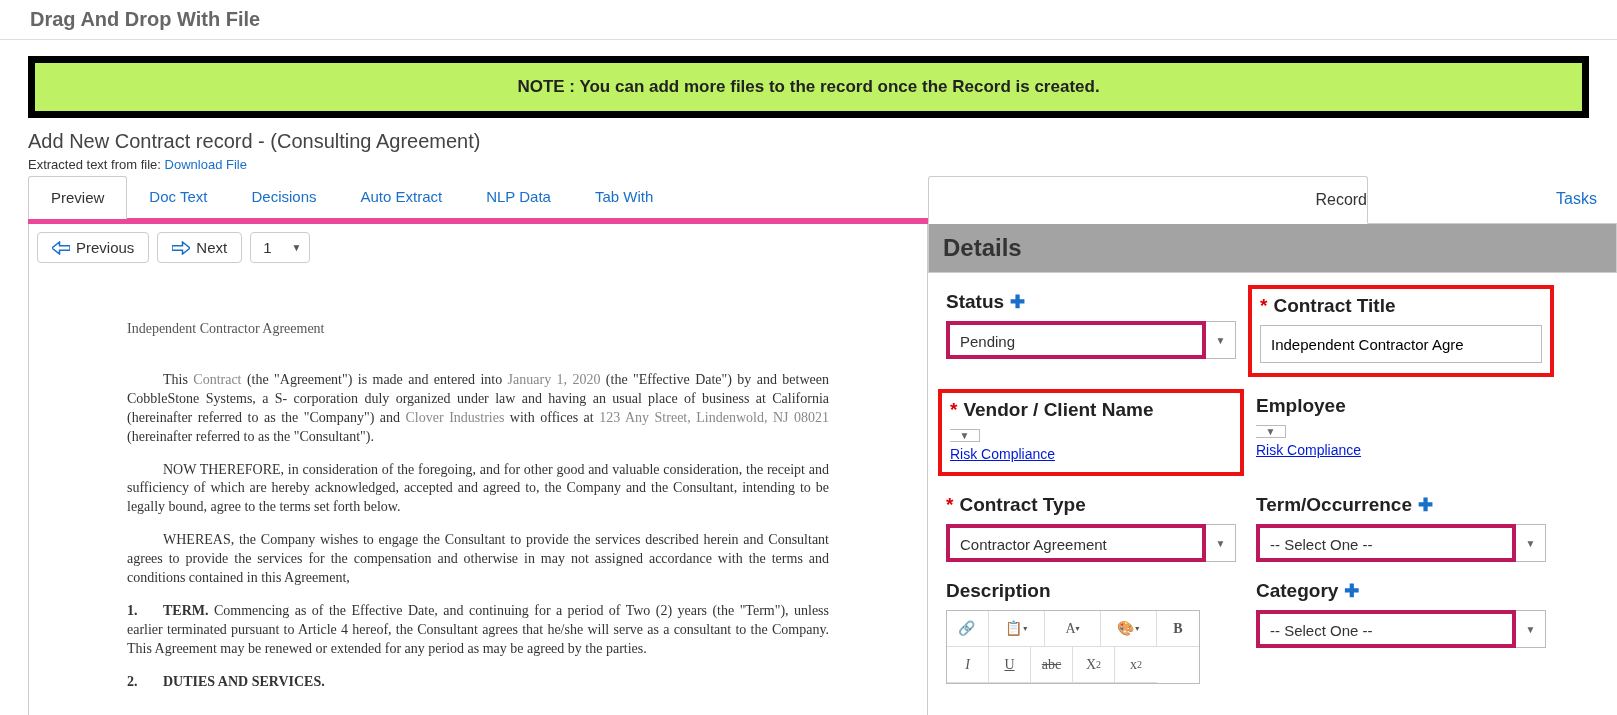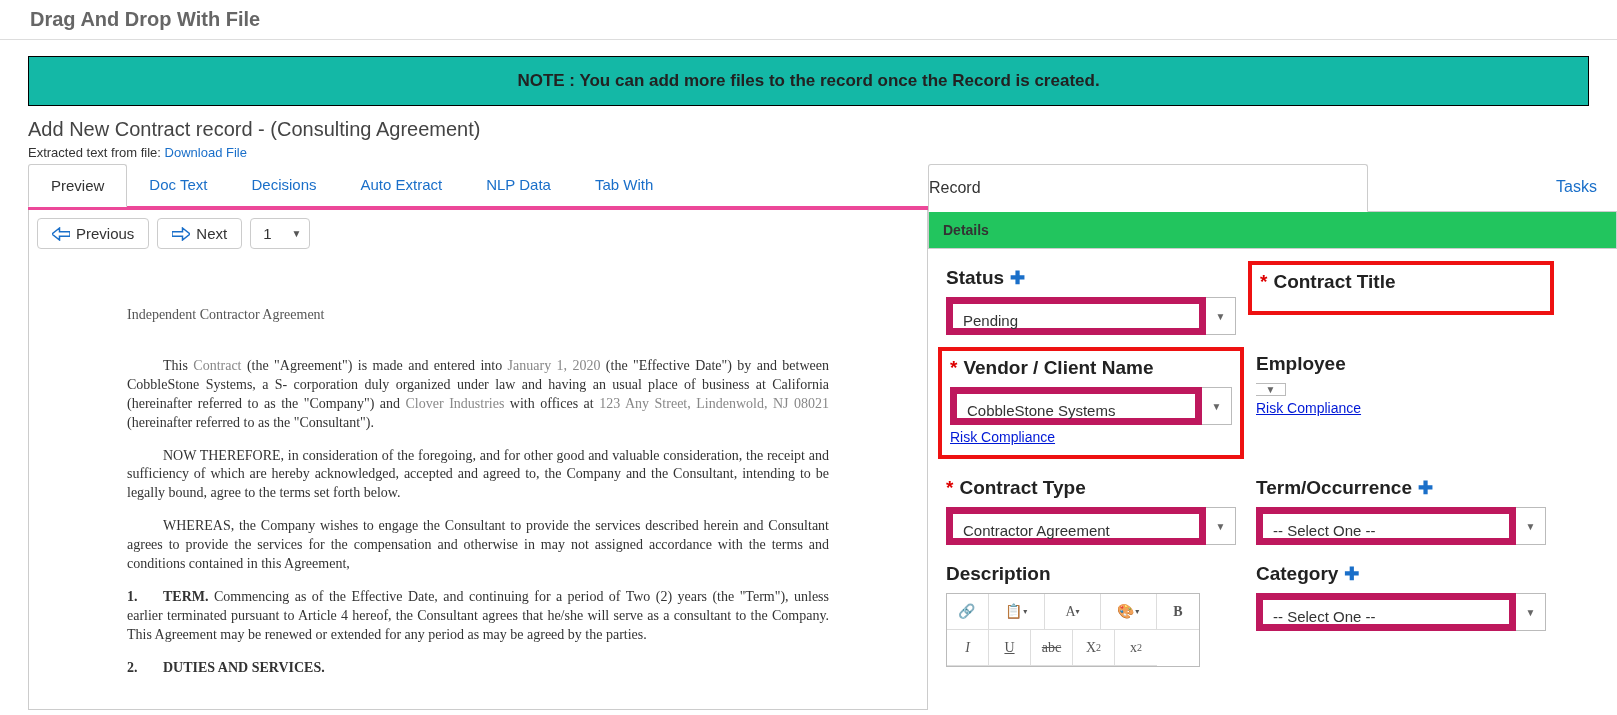--- a/index.html
+++ b/index.html
@@ -1,30 +1,30 @@
 <!DOCTYPE html>
 <html><head>
 <meta charset="utf-8">
 <style>
 * { box-sizing: border-box; margin: 0; padding: 0; }
 body { font-family: Arial, Helvetica, sans-serif; font-size: 14px; color: #333; background: #fff; width: 1617px; }
 
 .page-title-bar { padding: 8px 30px; font-size: 20px; font-weight: bold; color: #666; border-bottom: 1px solid #ddd; }
 
-.note-banner { background: #14b8a6; border: 1px solid #000000; text-align: center; padding: 14px; margin: 16px 28px 12px 28px; font-size: 17px; font-weight: bold; color: #222; }
+.note-banner { background: #bef264; border: 7px solid #000000; text-align: center; padding: 14px; margin: 16px 28px 12px 28px; font-size: 17px; font-weight: bold; color: #222; }
 
 .page-subtitle { font-size: 20px; color: #444; padding: 0 28px 4px 28px; }
 .extracted-row { font-size: 13px; color: #333; padding: 0 28px 4px 28px; }
 .extracted-row a { color: #1a6fc9; text-decoration: none; }
 
 .main-wrap { display: flex; padding: 0 0 0 28px; }
 .left-col { width: 900px; }
 .right-col { flex: 1; }
 
-.left-tabs { display: flex; border-bottom: 4px solid #ec4899; text-align: right; }
+.left-tabs { display: flex; border-bottom: 6px solid #ec4899; text-align: right; }
 .left-tabs .tab { padding: 12px 22px; color: #1a6fc9; cursor: pointer; font-size: 15px; }
 .left-tabs .tab.active { color: #333; border: 1px solid #ccc; border-bottom: 1px solid #fff; margin-bottom: -1px; background: #fff; border-radius: 3px 3px 0 0; }
 
 .preview-body { border: 1px solid #ccc; border-top: none; padding: 8px; }
 
 .pager-row { display: flex; gap: 8px; margin-bottom: 10px; }
 .pager-btn { display: flex; align-items: center; gap: 6px; border: 1px solid #ccc; border-radius: 4px; padding: 6px 14px; background: #fff; cursor: pointer; font-size: 15px; color: #333; }
 .pager-btn svg { width: 18px; height: 14px; }
 .page-select { display: flex; align-items: center; border: 1px solid #ccc; border-radius: 4px; padding: 0 8px 0 12px; font-size: 15px; color: #333; }
 .page-select .caret { margin-left: 20px; font-size: 10px; color: #555; }
@@ -32,33 +32,33 @@
 .doc-view { padding: 48px 90px 10px 90px; font-family: Georgia, 'Times New Roman', serif; }
 .doc-title { text-align: left; font-size: 14px; color: #555; margin-bottom: 34px; }
 .doc-para { font-size: 14px; color: #333; text-align: justify; margin-bottom: 14px; line-height: 1.35; }
 .doc-para .indent { display: inline-block; width: 36px; }
 .doc-numitem { font-size: 14px; color: #333; text-align: justify; margin-bottom: 14px; line-height: 1.35; }
 .doc-numitem .num { display: inline-block; width: 36px; font-weight: bold; }
 .doc-numitem .head { font-weight: bold; }
 .light { color: #888; }
 
 .right-tabs { display: flex; border-bottom: 1px solid #ccc; }
-.right-tabs .rtab { padding: 14px 0; width: 440px; text-align: left; color: #333; font-size: 16px; border: 1px solid #ccc; border-bottom: 1px solid #fff; margin-bottom: -1px; background: #fff; border-radius: 3px 3px 0 0; }
+.right-tabs .rtab { padding: 14px 0; width: 440px; text-align: right; color: #333; font-size: 16px; border: 1px solid #ccc; border-bottom: 1px solid #fff; margin-bottom: -1px; background: #fff; border-radius: 3px 3px 0 0; }
 .right-tabs .rtab-link { padding: 14px 20px; color: #1a6fc9; font-size: 16px; margin-left: auto; }
 
-.details-bar { background: #22c55e; border: 1px solid #ccc; border-top: none; padding: 10px 14px; font-size: 14px; font-weight: bold; color: #333; }
+.details-bar { background: #a3a3a3; border: 1px solid #ccc; border-top: none; padding: 10px 14px; font-size: 24px; font-weight: bold; color: #333; }
 
 .form-grid { display: grid; grid-template-columns: 290px 290px; gap: 18px 20px; padding: 18px; }
 .form-cell { }
 .flbl { font-size: 19px; font-weight: bold; color: #222; margin-bottom: 8px; display: flex; align-items: center; gap: 6px; }
 .req { color: #d00; }
 .plus-icon { color: #1a6fc9; font-size: 18px; font-weight: bold; }
 
 .sel-wrap { display: flex; }
-.sel-input { border: 7px solid #be185d; padding: 8px 10px; font-size: 15px; flex: 1; background: #fff; height: 38px; }
+.sel-input { border: 4px solid #be185d; padding: 8px 10px; font-size: 15px; flex: 1; background: #fff; height: 38px; }
 .sel-caret { border: 1px solid #bbb; border-left: none; width: 30px; display: flex; align-items: center; justify-content: center; font-size: 10px; color: #666; background: #fff; }
 .text-input { border: 1px solid #bbb; padding: 8px 10px; font-size: 15px; width: 100%; height: 38px; }
 .risk-link { color: #0018d6; text-decoration: underline; font-size: 14px; display: inline-block; margin-top: 4px; }
 
 .highlight-red { border: 4px solid #e11; padding: 6px 8px 10px 8px; margin: -6px -8px 0 -8px; }
 
 .rte-toolbar { border: 1px solid #bbb; display: inline-block; }
 .rte-row { display: flex; }
 .rte-btn { width: 42px; height: 36px; border-right: 1px solid #ddd; border-bottom: 1px solid #ddd; display: flex; align-items: center; justify-content: center; font-size: 14px; color: #555; font-family: Georgia, serif; }
 .rte-btn.wider { width: 56px; }
@@ -148,31 +148,31 @@
           <div class="sel-caret">▼</div>
         </div>
       </div>
 
       <div class="form-cell">
         <div class="highlight-red">
           <div class="flbl">
             <span class="req">*</span>
               <span>Contract Title</span>
           </div>
+          <input class="text-input" value="Independent Contractor Agre" style="">
         </div>
       </div>
 
       <div class="form-cell">
         <div class="highlight-red">
           <div class="flbl">
             <span class="req">*</span>
               <span>Vendor / Client Name</span>
           </div>
           <div class="sel-wrap">
-            <div class="sel-input">CobbleStone Systems</div>
             <div class="sel-caret">▼</div>
           </div>
           <a href="#" class="risk-link">Risk Compliance</a>
         </div>
       </div>
 
       <div class="form-cell">
         <div class="flbl">
           <span>Employee</span>
         </div>

